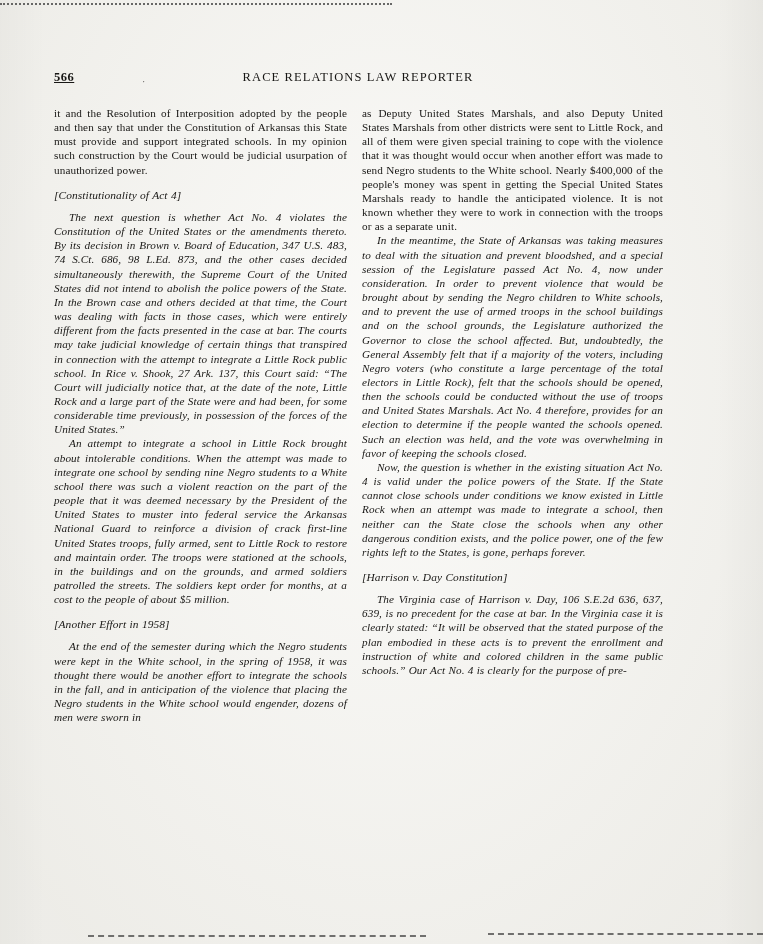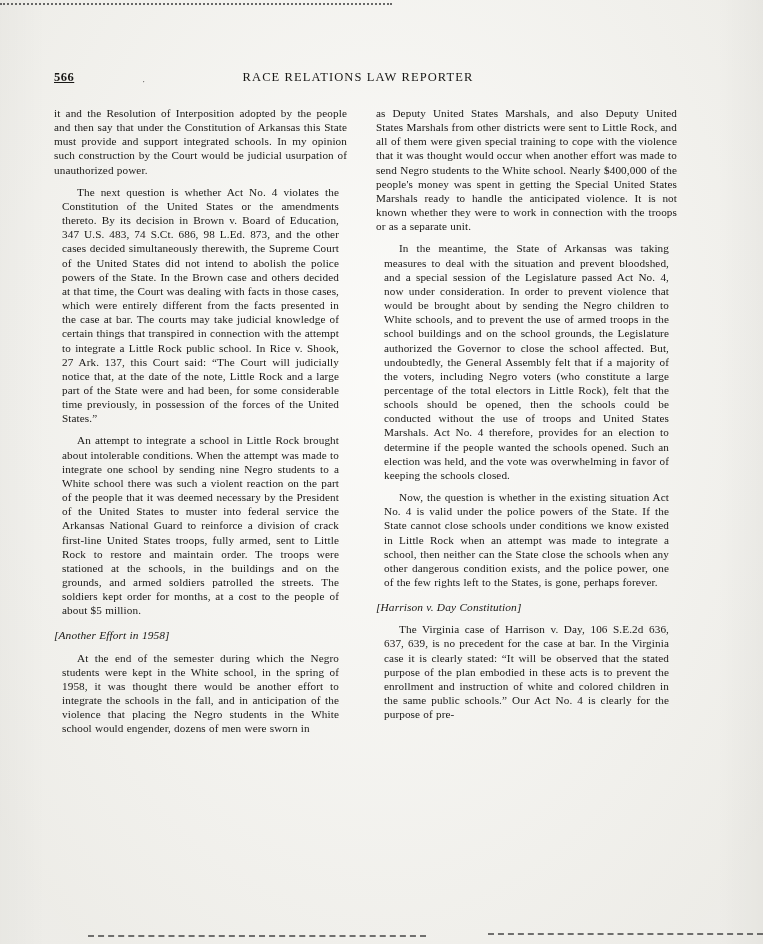--- a/index.html
+++ b/index.html
@@ -80,34 +80,35 @@
     left: 88px;
     top: 6px;
     font-size: 10px;
     opacity: 0.7;
   }
   .columns {
     position: absolute;
     top: 106px;
     left: 54px;
     display: flex;
-    gap: 29px;
+    gap: 15px;
   }
   .col {
     text-align: justify;
     font-size: 11.2px;
     line-height: 14.15px;
     letter-spacing: 0.1px;
     word-spacing: 0.3px;
   }
   .col-left  { width: 293px; }
   .col-right { width: 301px; }
   .para {
-    margin: 8px;
+    margin: 0;
     text-indent: 15px;
+    font-style: italic;
   }
   .para-cont {
     margin: 0;
     text-indent: 0;
   }
   .section-heading {
     font-style: italic;
     font-size: 11.4px;
     margin: 11px 0 8px 0;
     text-align: left;
@@ -125,20 +126,21 @@
 <div class="page-header">
   <span class="page-number">566</span>
   <span class="header-dot">·</span>
   <span class="journal-title">RACE RELATIONS LAW REPORTER</span>
 </div>
 
 <div class="columns">
 
   <div class="col col-left">
     <p class="para-cont">it and the Resolution of Interposition adopted by the people and then say that under the Constitution of Arkansas this State must provide and support integrated schools. In my opinion such construction by the Court would be judicial usurpation of unauthorized power.</p>
+    <p class="section-heading">[Constitutionality of Act 4]</p>
     <p class="para">The next question is whether Act No. 4 violates the Constitution of the United States or the amendments thereto. By its decision in Brown v. Board of Education, 347 U.S. 483, 74 S.Ct. 686, 98 L.Ed. 873, and the other cases decided simultaneously therewith, the Supreme Court of the United States did not intend to abolish the police powers of the State. In the Brown case and others decided at that time, the Court was dealing with facts in those cases, which were entirely different from the facts presented in the case at bar. The courts may take judicial knowledge of certain things that transpired in connection with the attempt to integrate a Little Rock public school. In Rice v. Shook, 27 Ark. 137, this Court said: “The Court will judicially notice that, at the date of the note, Little Rock and a large part of the State were and had been, for some considerable time previously, in possession of the forces of the United States.”</p>
     <p class="para">An attempt to integrate a school in Little Rock brought about intolerable conditions. When the attempt was made to integrate one school by sending nine Negro students to a White school there was such a violent reaction on the part of the people that it was deemed necessary by the President of the United States to muster into federal service the Arkansas National Guard to reinforce a division of crack first-line United States troops, fully armed, sent to Little Rock to restore and maintain order. The troops were stationed at the schools, in the buildings and on the grounds, and armed soldiers patrolled the streets. The soldiers kept order for months, at a cost to the people of about $5 million.</p>
     <p class="section-heading">[Another Effort in 1958]</p>
     <p class="para">At the end of the semester during which the Negro students were kept in the White school, in the spring of 1958, it was thought there would be another effort to integrate the schools in the fall, and in anticipation of the violence that placing the Negro students in the White school would engender, dozens of men were sworn in</p>
   </div>
 
   <div class="col col-right">
     <p class="para-cont">as Deputy United States Marshals, and also Deputy United States Marshals from other districts were sent to Little Rock, and all of them were given special training to cope with the violence that it was thought would occur when another effort was made to send Negro students to the White school. Nearly $400,000 of the people's money was spent in getting the Special United States Marshals ready to handle the anticipated violence. It is not known whether they were to work in connection with the troops or as a separate unit.</p>
     <p class="para">In the meantime, the State of Arkansas was taking measures to deal with the situation and prevent bloodshed, and a special session of the Legislature passed Act No. 4, now under consideration. In order to prevent violence that would be brought about by sending the Negro children to White schools, and to prevent the use of armed troops in the school buildings and on the school grounds, the Legislature authorized the Governor to close the school affected. But, undoubtedly, the General Assembly felt that if a majority of the voters, including Negro voters (who constitute a large percentage of the total electors in Little Rock), felt that the schools should be opened, then the schools could be conducted without the use of troops and United States Marshals. Act No. 4 therefore, provides for an election to determine if the people wanted the schools opened. Such an election was held, and the vote was overwhelming in favor of keeping the schools closed.</p>
     <p class="para">Now, the question is whether in the existing situation Act No. 4 is valid under the police powers of the State. If the State cannot close schools under conditions we know existed in Little Rock when an attempt was made to integrate a school, then neither can the State close the schools when any other dangerous condition exists, and the police power, one of the few rights left to the States, is gone, perhaps forever.</p>

